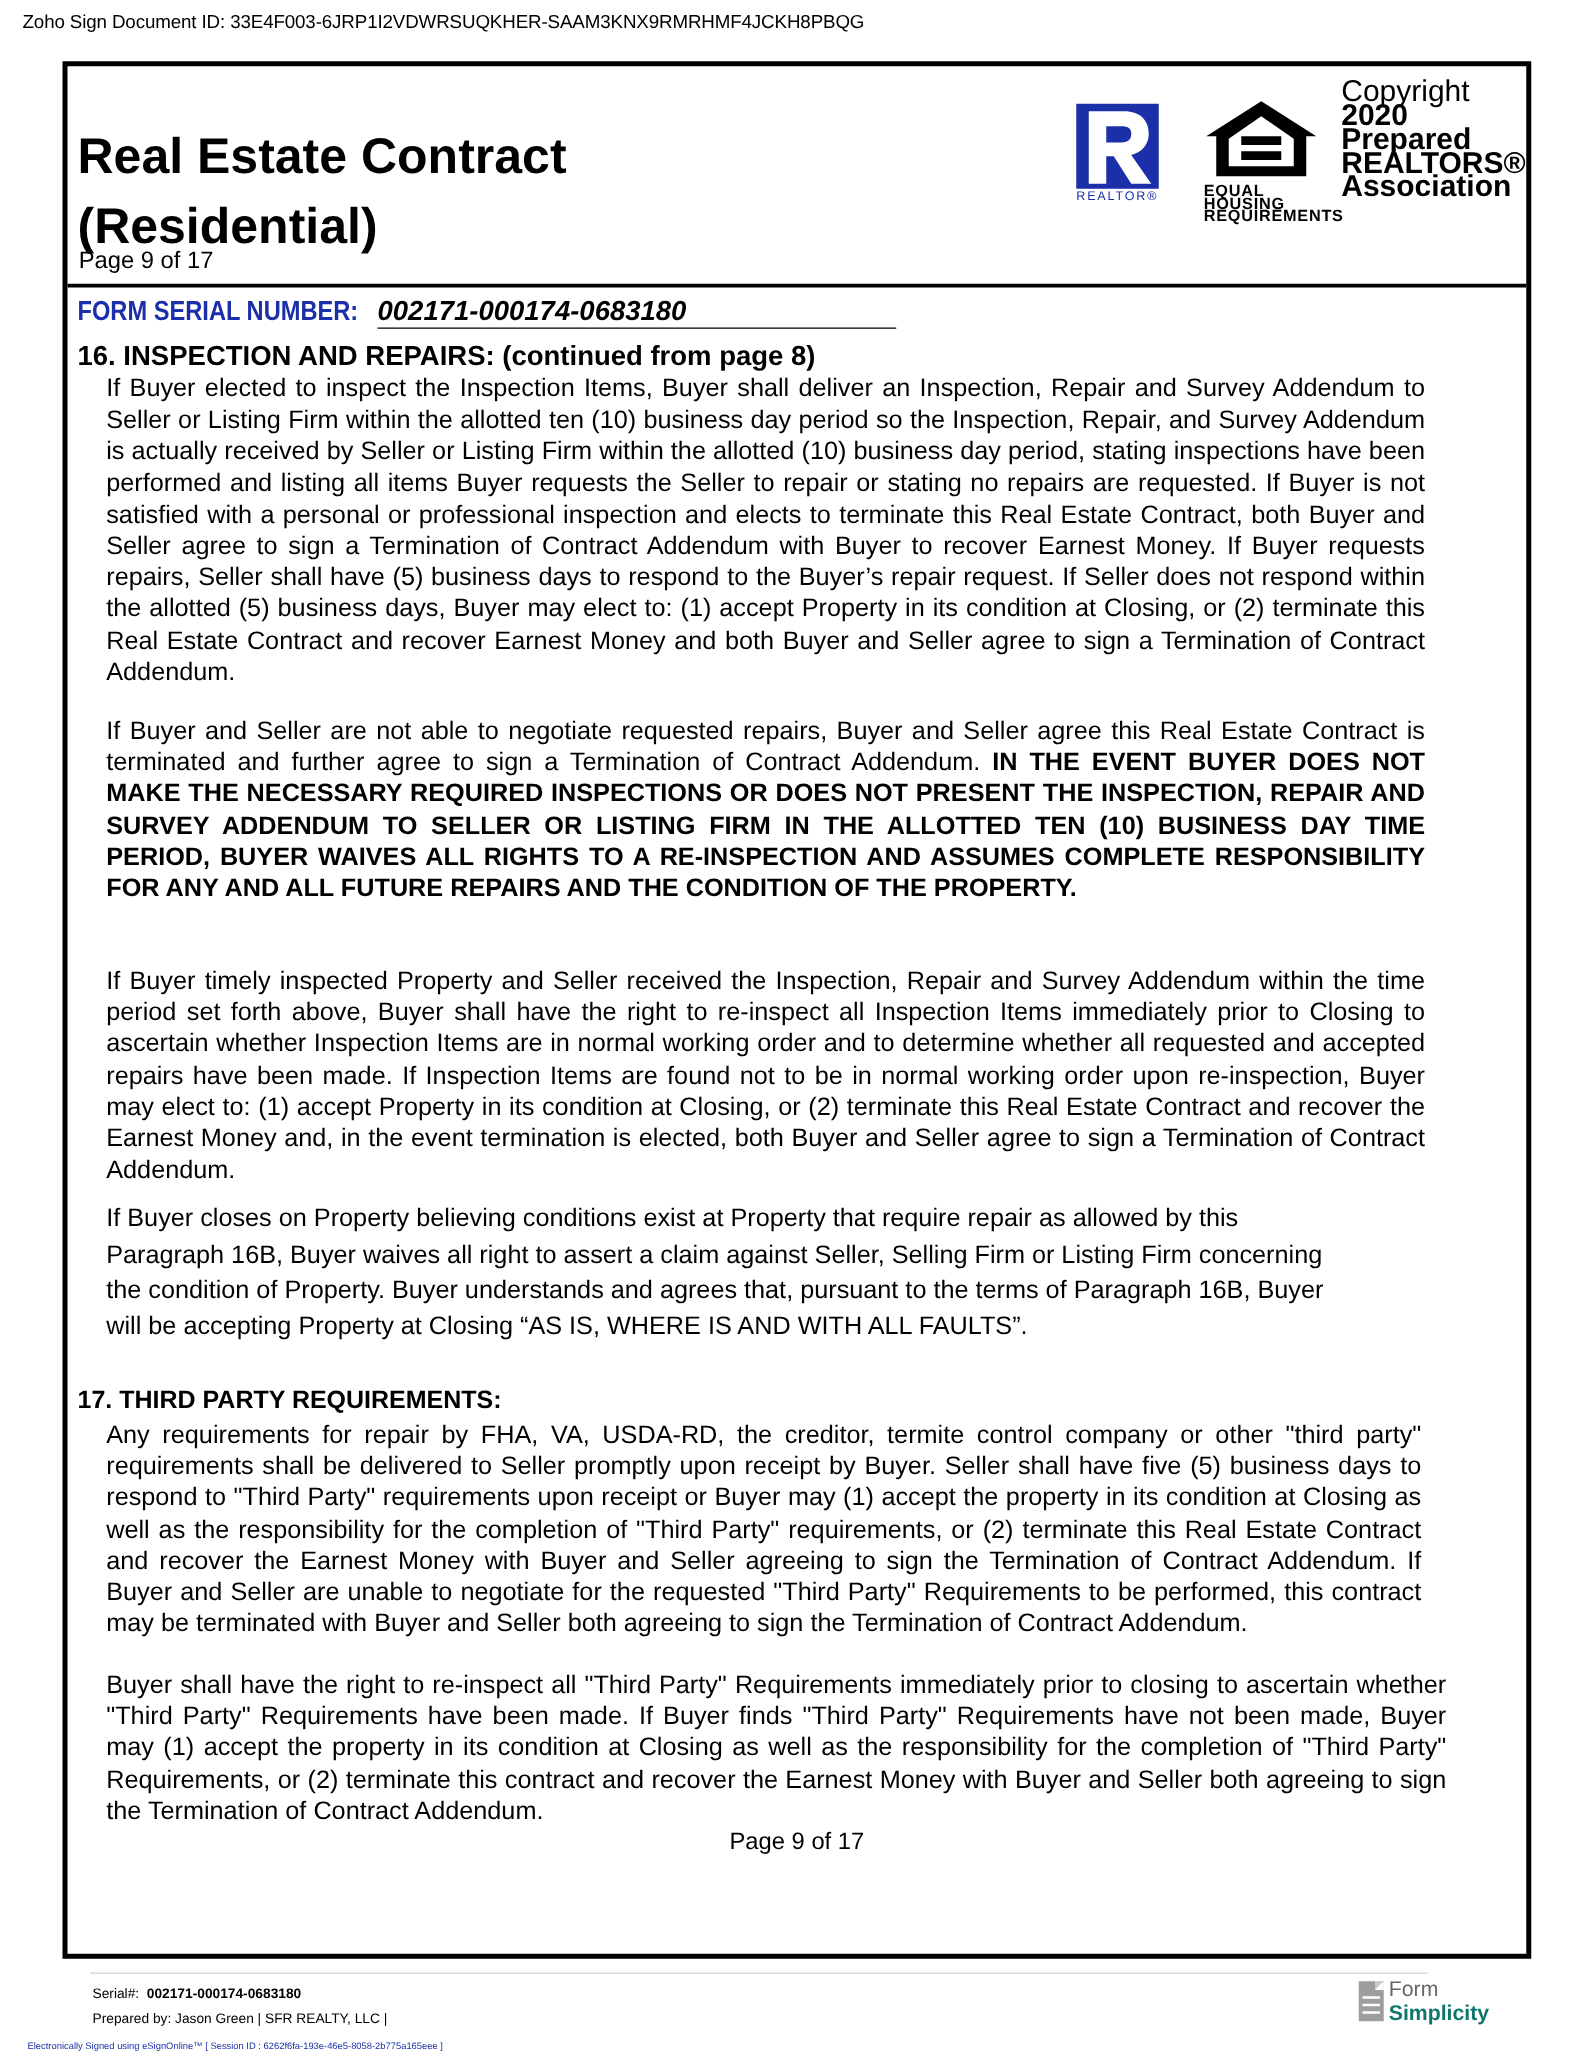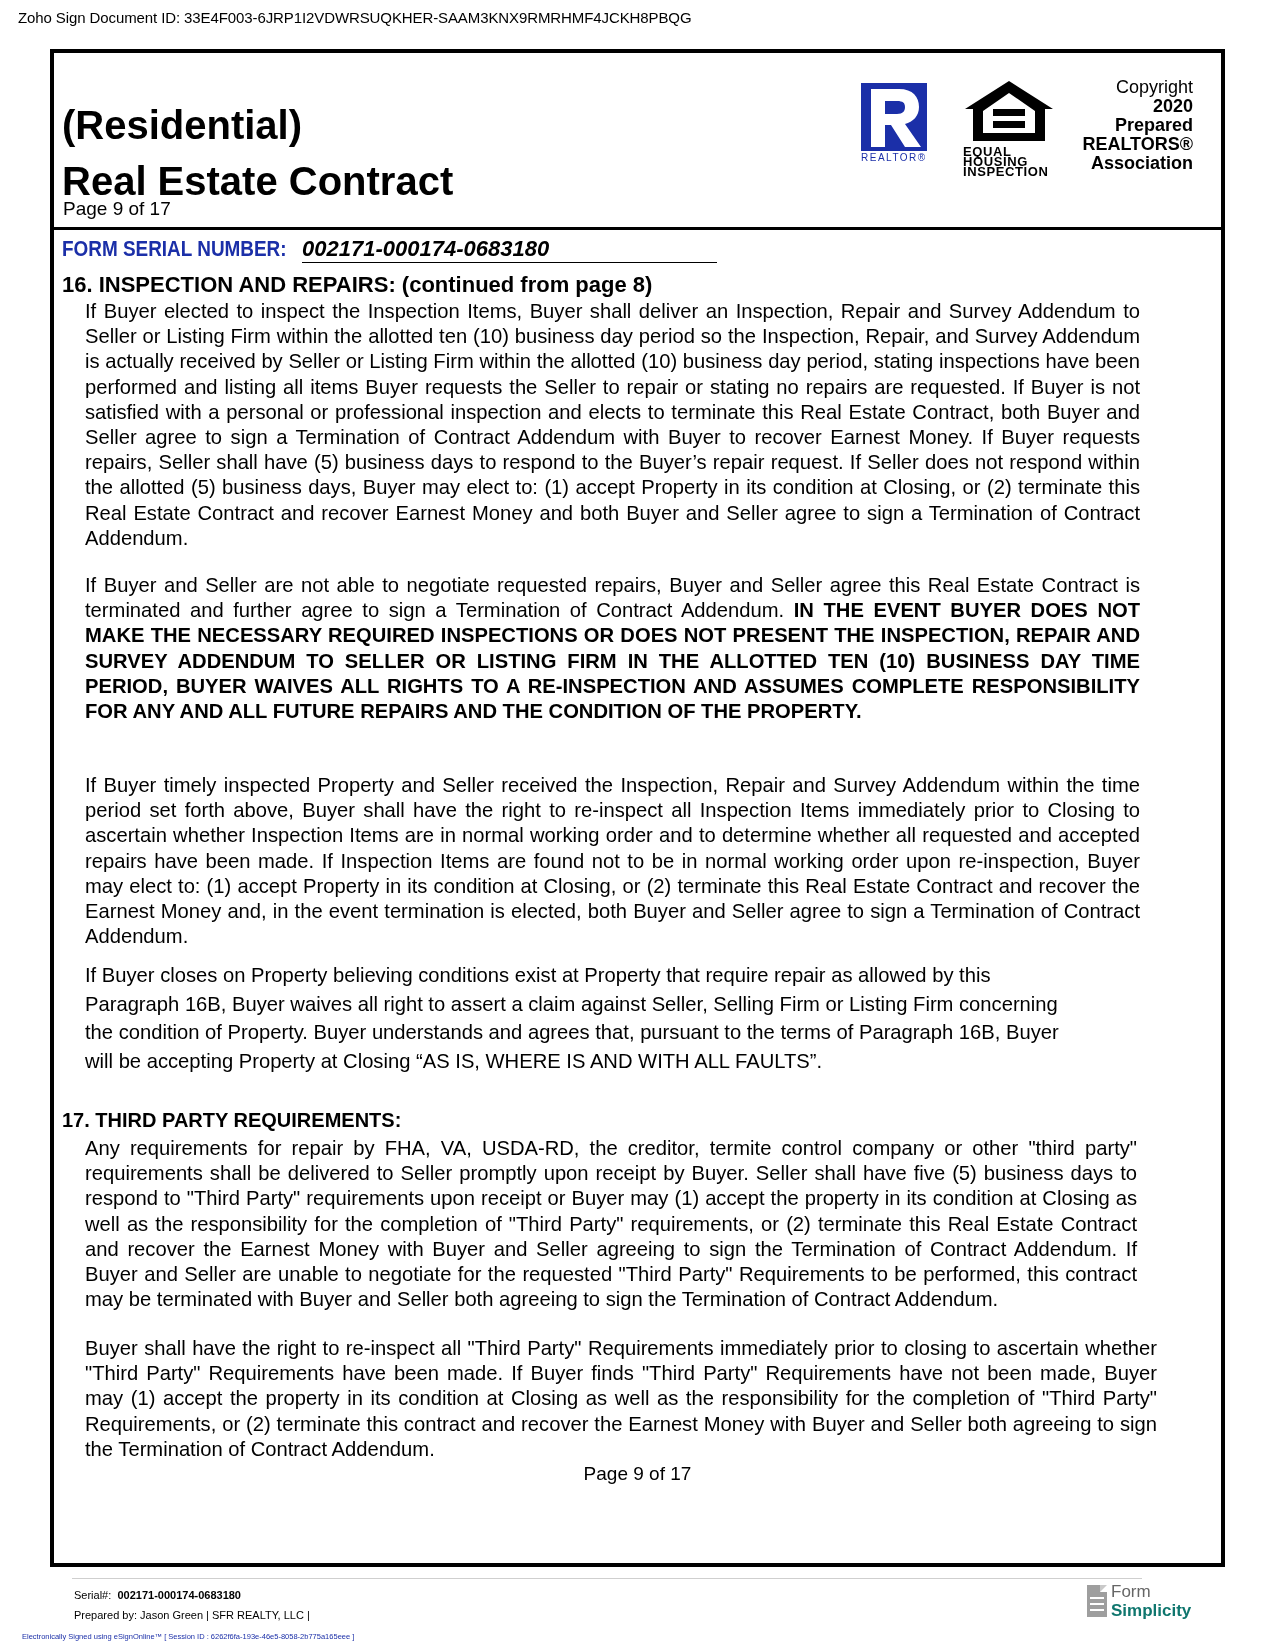--- a/index.html
+++ b/index.html
@@ -9,21 +9,21 @@
   .header { position:absolute; left:0; top:0; width:100%; height:177px; border-bottom:3px solid #000; box-sizing:border-box; }
   .title { position:absolute; left:8px; top:44px; font-size:40px; font-weight:bold; line-height:56px; }
   .pageno-top { position:absolute; left:9px; top:145px; font-size:19px; }
   .logos { position:absolute; right:28px; top:10px; height:120px; }
   .realtor { position:absolute; left:-332px; top:20px; width:70px; height:78px; }
   .realtor-box { width:66px; height:68px; background:#1b2fa8; position:relative; }
   .realtor-box svg { position:absolute; left:0; top:0; }
   .realtor-label { font-size:10px; letter-spacing:1.5px; color:#1b2fa8; margin-top:1px; white-space:nowrap; }
   .eho { position:absolute; left:-230px; top:16px; width:92px; }
   .eho-label { font-size:13px; font-weight:bold; line-height:10px; letter-spacing:0.6px; }
-  .copyright { position:absolute; left:-120px; top:1px; width:120px; text-align:right; font-size:18px; line-height:19px;margin-top:14px; }
+  .copyright { position:absolute; left:-120px; top:1px; width:120px; text-align:left; font-size:24px; line-height:19px; }
   .copyright .b { font-weight:bold; }
   .serial-row { position:absolute; left:8px; top:183px; font-size:22px; }
   .serial-label { color:#1b2fa8; font-weight:bold; transform:scaleX(0.86); display:inline-block; transform-origin:left; }
   .serial-val { position:absolute; left:240px; top:0; font-style:italic; font-weight:bold; white-space:nowrap; border-bottom:1px solid #000; padding-right:168px; padding-bottom:0px; }
   .h16 { position:absolute; left:8px; top:219px; font-size:22px; font-weight:bold; }
   .para { position:absolute; left:31px; width:1055px; font-size:20.2px; line-height:25.2px; text-align:justify; text-align-last:left; }
   .p1 { top:246px; }
   .p2 { top:520px; }
   .p3 { top:720px; }
   .p4 { top:908px; line-height:28.5px; width:1000px; text-align:left; }
@@ -44,43 +44,43 @@
   .esign { position:absolute; left:22px; top:1632px; font-size:7.5px; color:#1b2fa8; }
 </style>
 </head>
 <body>
 
 <div class="docid">Zoho Sign Document ID: 33E4F003-6JRP1I2VDWRSUQKHER-SAAM3KNX9RMRHMF4JCKH8PBQG</div>
 
 <div class="frame">
   <div class="header">
     <div class="title">
+      <div>Real Estate Contract</div>
       <div>(Residential)</div>
-      <div>Real Estate Contract</div>
     </div>
     <div class="pageno-top">Page 9 of 17</div>
 
     <div class="logos">
       <div class="realtor">
         <div class="realtor-box">
           <svg width="66" height="68" viewBox="0 0 66 68">
             <path d="M10 6 H38 C52 6 58 14 58 24 C58 33 52 39 44 41 L60 64 H44 L30 42 H24 V64 H10 Z M24 18 V31 H36 C42 31 44 28 44 24 C44 20 42 18 36 18 Z" fill="#ffffff"></path>
           </svg>
         </div>
         <div class="realtor-label">REALTOR®</div>
       </div>
       <div class="eho">
         <svg width="92" height="64" viewBox="0 0 92 64">
           <path d="M46 2 L2 30 L10 30 L10 62 L82 62 L82 30 L90 30 Z M20 32 L46 14 L72 32 L72 54 L20 54 Z" fill="#000"></path>
           <rect x="30" y="30" width="32" height="7" fill="#000"></rect>
           <rect x="30" y="42" width="32" height="7" fill="#000"></rect>
         </svg>
         <div class="eho-label">
           <div>EQUAL HOUSING</div>
-          <div>INSPECTION</div>
+          <div>REQUIREMENTS</div>
         </div>
       </div>
       <div class="copyright">
         <div>Copyright</div>
         <div class="b">2020</div>
         <div class="b">Prepared</div>
         <div class="b">REALTORS®</div>
         <div class="b">Association</div>
       </div>
     </div>

